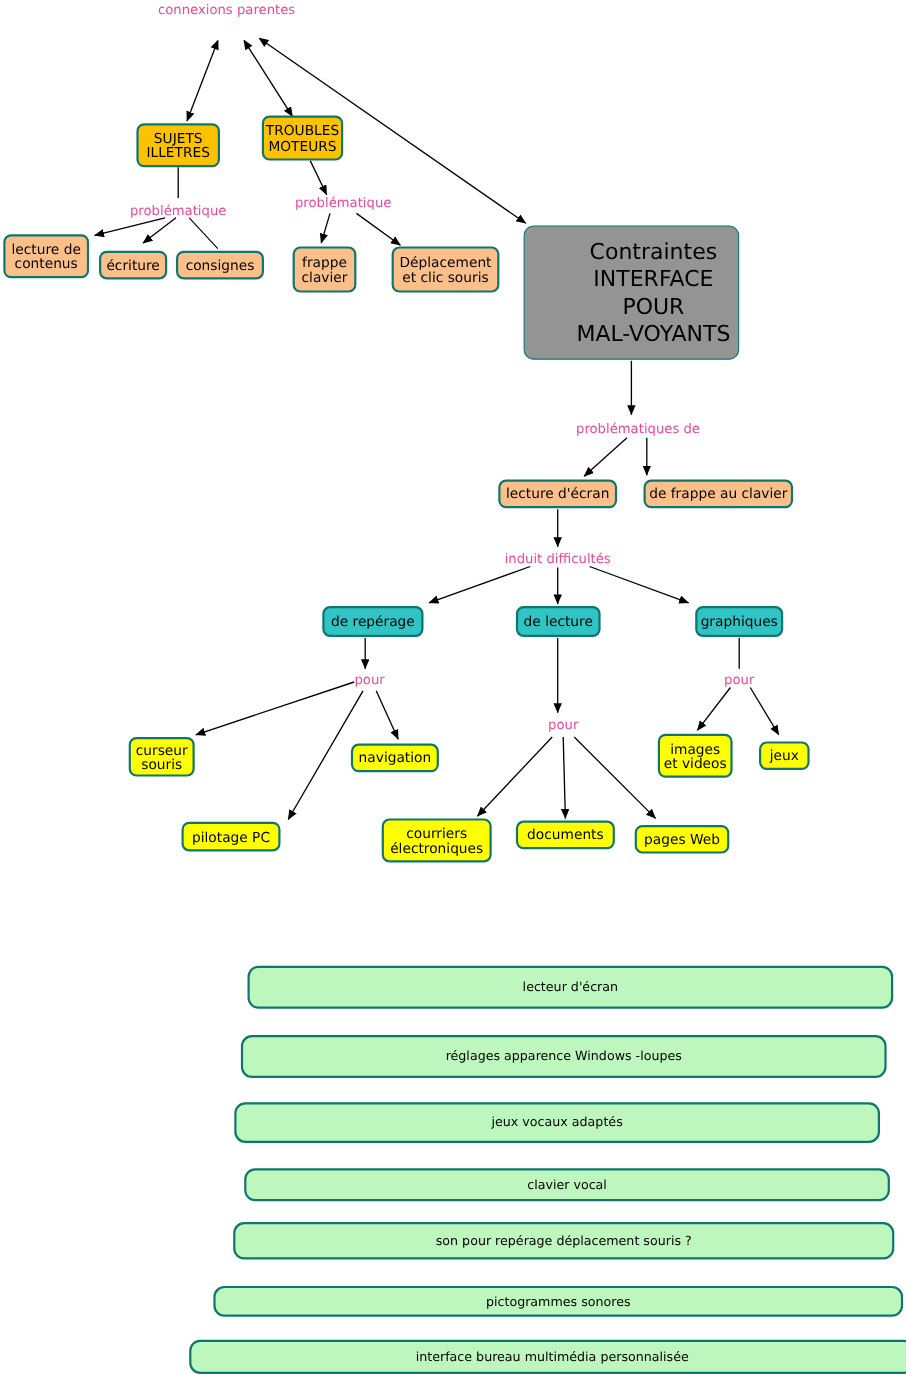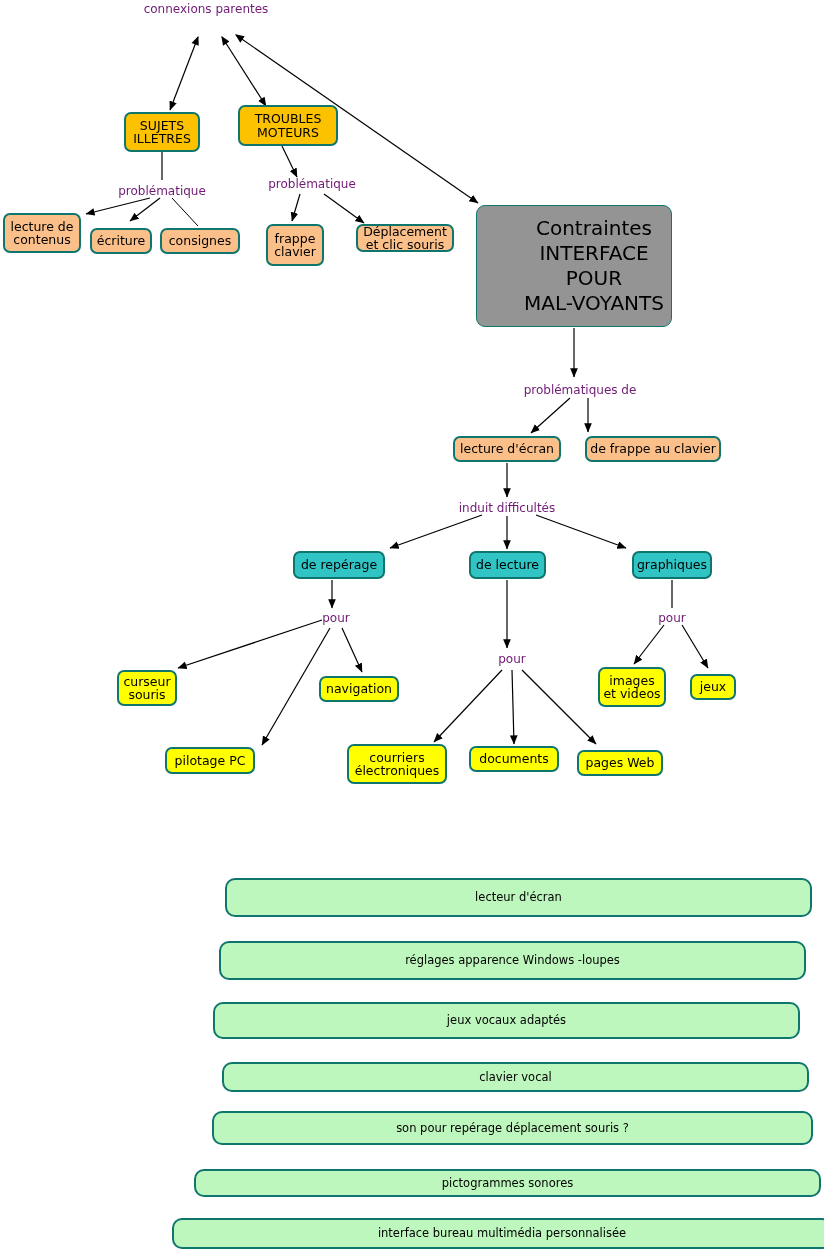--- a/index.html
+++ b/index.html
@@ -18,21 +18,21 @@
     color:#000;line-height:1.08;white-space:pre-line;
   }
   .n-orange{background:#fcc200;font-size:12.5px;}
   .n-gray{background:#949494;font-size:20px;line-height:1.25;border-radius:9px;border-width:1.5px;}
   .n-peach{background:#fbc08a;font-size:12.5px;}
   .n-teal{background:#31c4c4;font-size:12.5px;}
   .n-yellow{background:#ffff00;font-size:12.5px;}
   .n-green{background:#bdf7bd;font-size:11.5px;border-radius:10px;}
 
   .lbl{
-    position:absolute;font-size:12px;color:#701a75;
+    position:absolute;font-size:12px;color:#ec4899;
     white-space:nowrap;text-align:left;
     transform:translateX(-50%);
   }
   .lbl.two{line-height:1.18;}
 </style>
 </head>
 <body>
 
 <div id="canvas">
 
@@ -91,37 +91,37 @@
     <line x1="664" y1="625" x2="634" y2="664" stroke="#000" stroke-width="1.2" marker-end="url(#ah)"></line>
     <line x1="682" y1="625" x2="708" y2="668" stroke="#000" stroke-width="1.2" marker-end="url(#ah)"></line>
   </svg>
 
   <div class="lbl two" style="left:206px;top:2px;">connexions
 parentes</div>
 
   <div class="node n-orange" style="left:124px;top:112px;width:76px;height:40px;">SUJETS
 ILLETRES</div>
 
-  <div class="node n-orange" style="left:238px;top:105px;width:100px;height:41px;">TROUBLES
+  <div class="node n-orange" style="left:238px;top:105px;width:74px;height:41px;">TROUBLES
 MOTEURS</div>
 
   <div class="lbl" style="left:162px;top:184px;">problématique</div>
   <div class="lbl" style="left:312px;top:177px;">problématique</div>
 
   <div class="node n-peach" style="left:3px;top:213px;width:78px;height:40px;">lecture de
 contenus</div>
 
   <div class="node n-peach" style="left:90px;top:228px;width:62px;height:26px;">écriture</div>
 
   <div class="node n-peach" style="left:160px;top:228px;width:80px;height:26px;">consignes</div>
 
   <div class="node n-peach" style="left:266px;top:224px;width:58px;height:42px;">frappe
 clavier</div>
 
-  <div class="node n-peach" style="left:356px;top:224px;width:98px;height:28px;">Déplacement
+  <div class="node n-peach" style="left:356px;top:224px;width:98px;height:42px;">Déplacement
 et clic souris</div>
 
   <div class="node n-gray" style="left:476px;top:205px;width:196px;height:122px;padding-left:40px;">Contraintes
 INTERFACE
 POUR
 MAL-VOYANTS</div>
 
   <div class="lbl" style="left:580px;top:383px;">problématiques de</div>
 
   <div class="node n-peach" style="left:453px;top:436px;width:108px;height:26px;">lecture d'écran</div>

